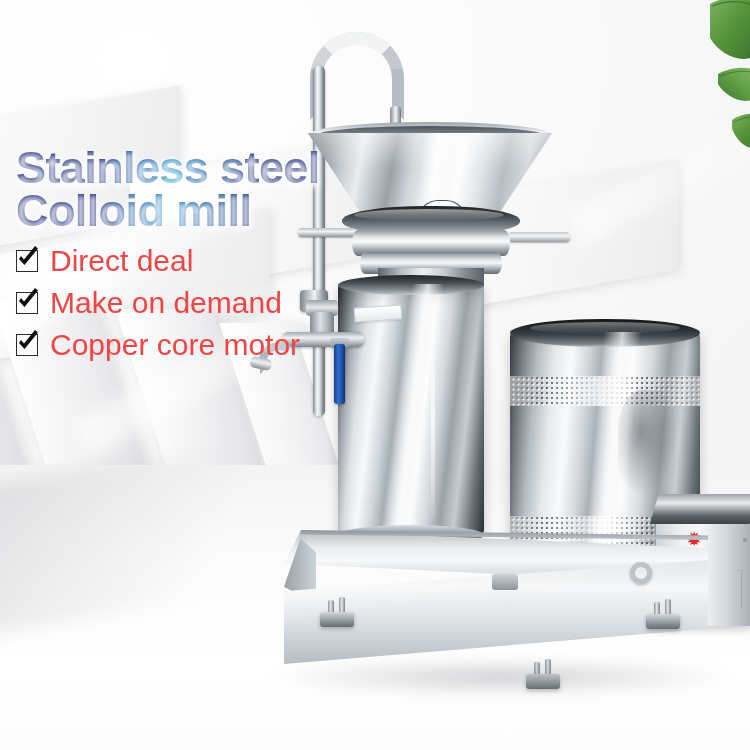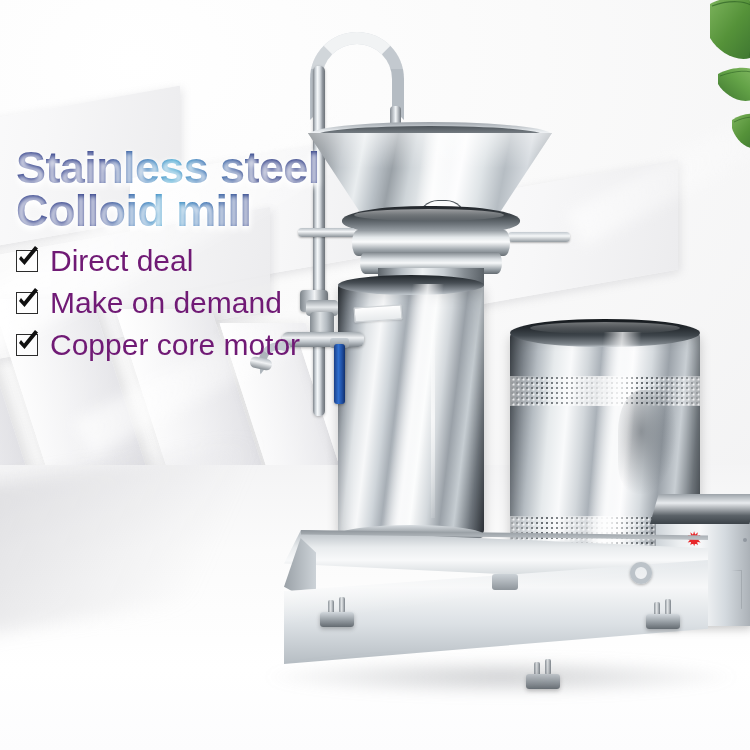--- a/index.html
+++ b/index.html
@@ -59,21 +59,21 @@
     -webkit-background-clip:text;background-clip:text;color:transparent;
     text-shadow:0 2px 5px rgba(255,255,255,.85);
     filter:drop-shadow(0 2px 3px rgba(255,255,255,.9));}
   .headline .l2{display:block;}
   .bullets{margin:14px 0 0 0;padding:0;list-style:none;}
   .bullets li{display:flex;align-items:center;gap:9px;margin:0 0 12px 0;}
   .cbx{position:relative;width:25px;height:25px;flex:0 0 25px;}
   .cbx .box{position:absolute;left:0;top:1px;width:22px;height:22px;
     border:1.6px solid #2b2b2b;background:rgba(255,255,255,.35);box-sizing:border-box;}
   .cbx .tick{position:absolute;left:-1px;top:-4px;width:27px;height:27px;}
-  .blabel{font-size:30px;color:#701a75;line-height:1;white-space:nowrap;}
+  .blabel{font-size:30px;color:#ef4444;line-height:1;white-space:nowrap;}
 
   
   .machine{position:absolute;left:238px;top:22px;width:512px;height:728px;}
 
   
   .pipe-v{position:absolute;left:75px;top:44px;width:12px;height:350px;border-radius:5px;
     background:linear-gradient(to right,#7f858c 0%,#cfd5da 22%,#f5f8fa 38%,#d6dbe0 58%,#8e949b 80%,#6d7379 100%);
     box-shadow:0 1px 3px rgba(0,0,0,.25);}
   .pipe-hook{position:absolute;left:72px;top:10px;width:94px;height:88px;
     border:12px solid transparent;border-top-color:#c7ced4;border-left-color:#b9c0c7;border-right-color:#b5bcc3;

